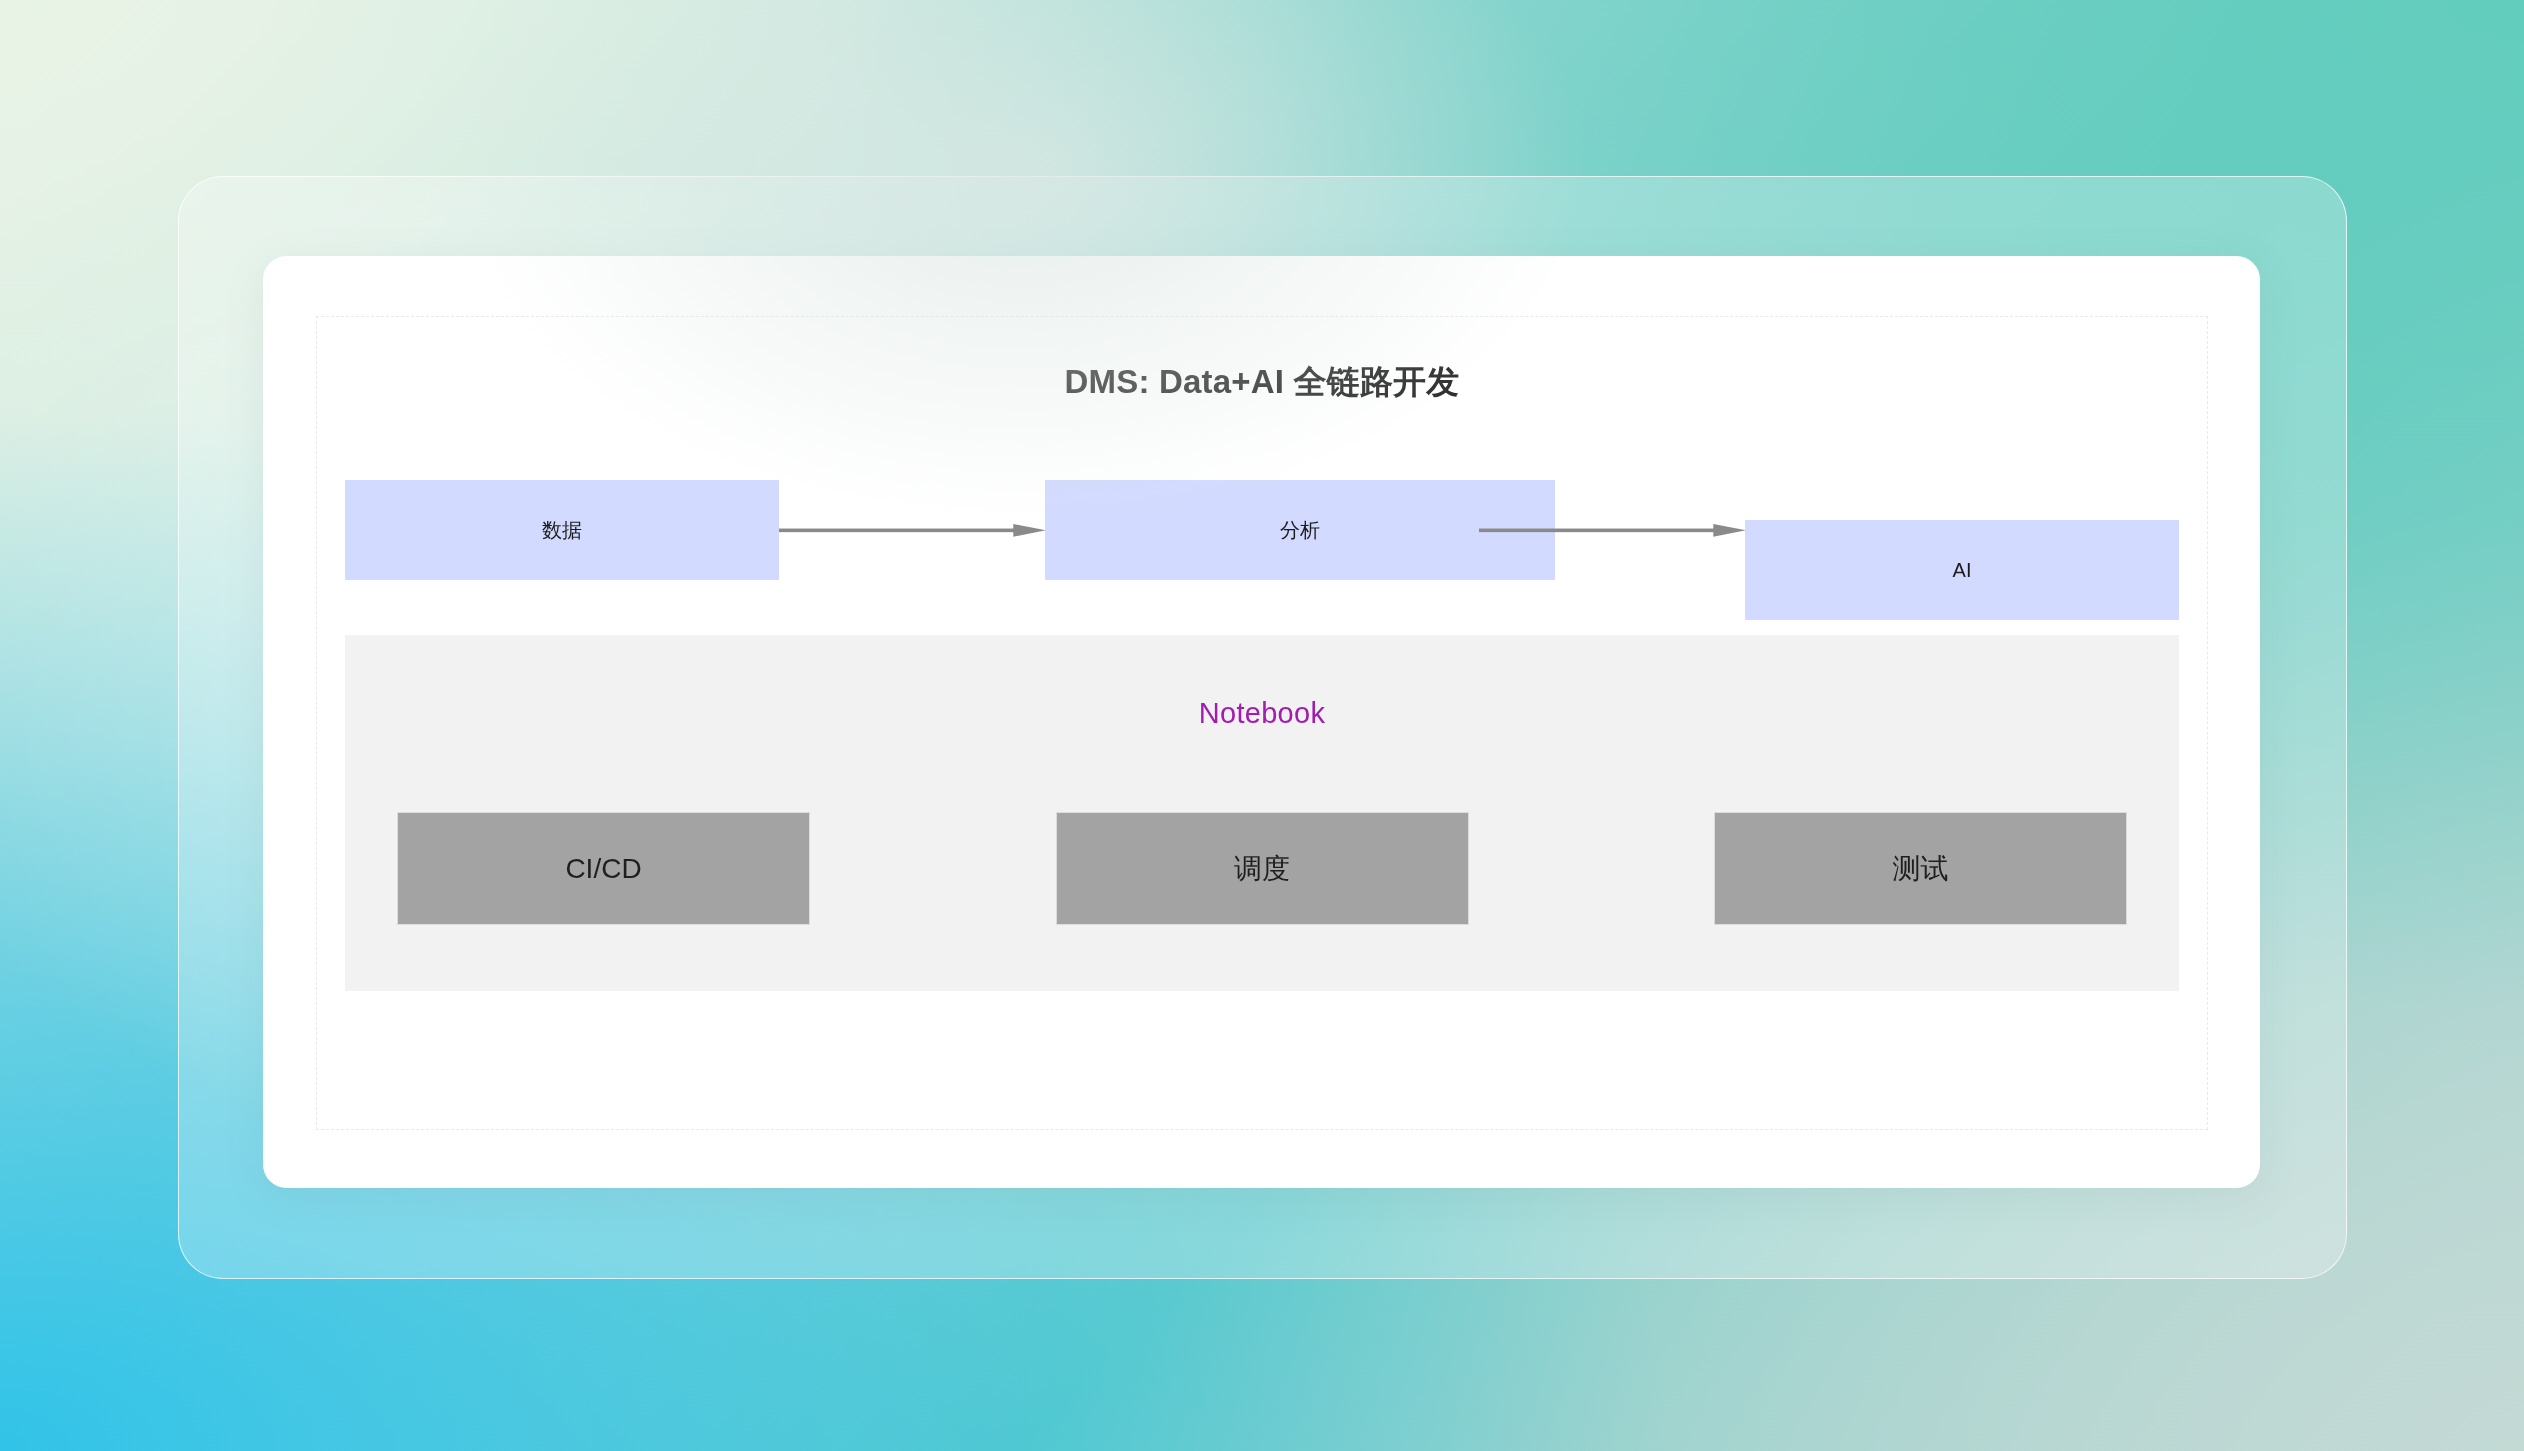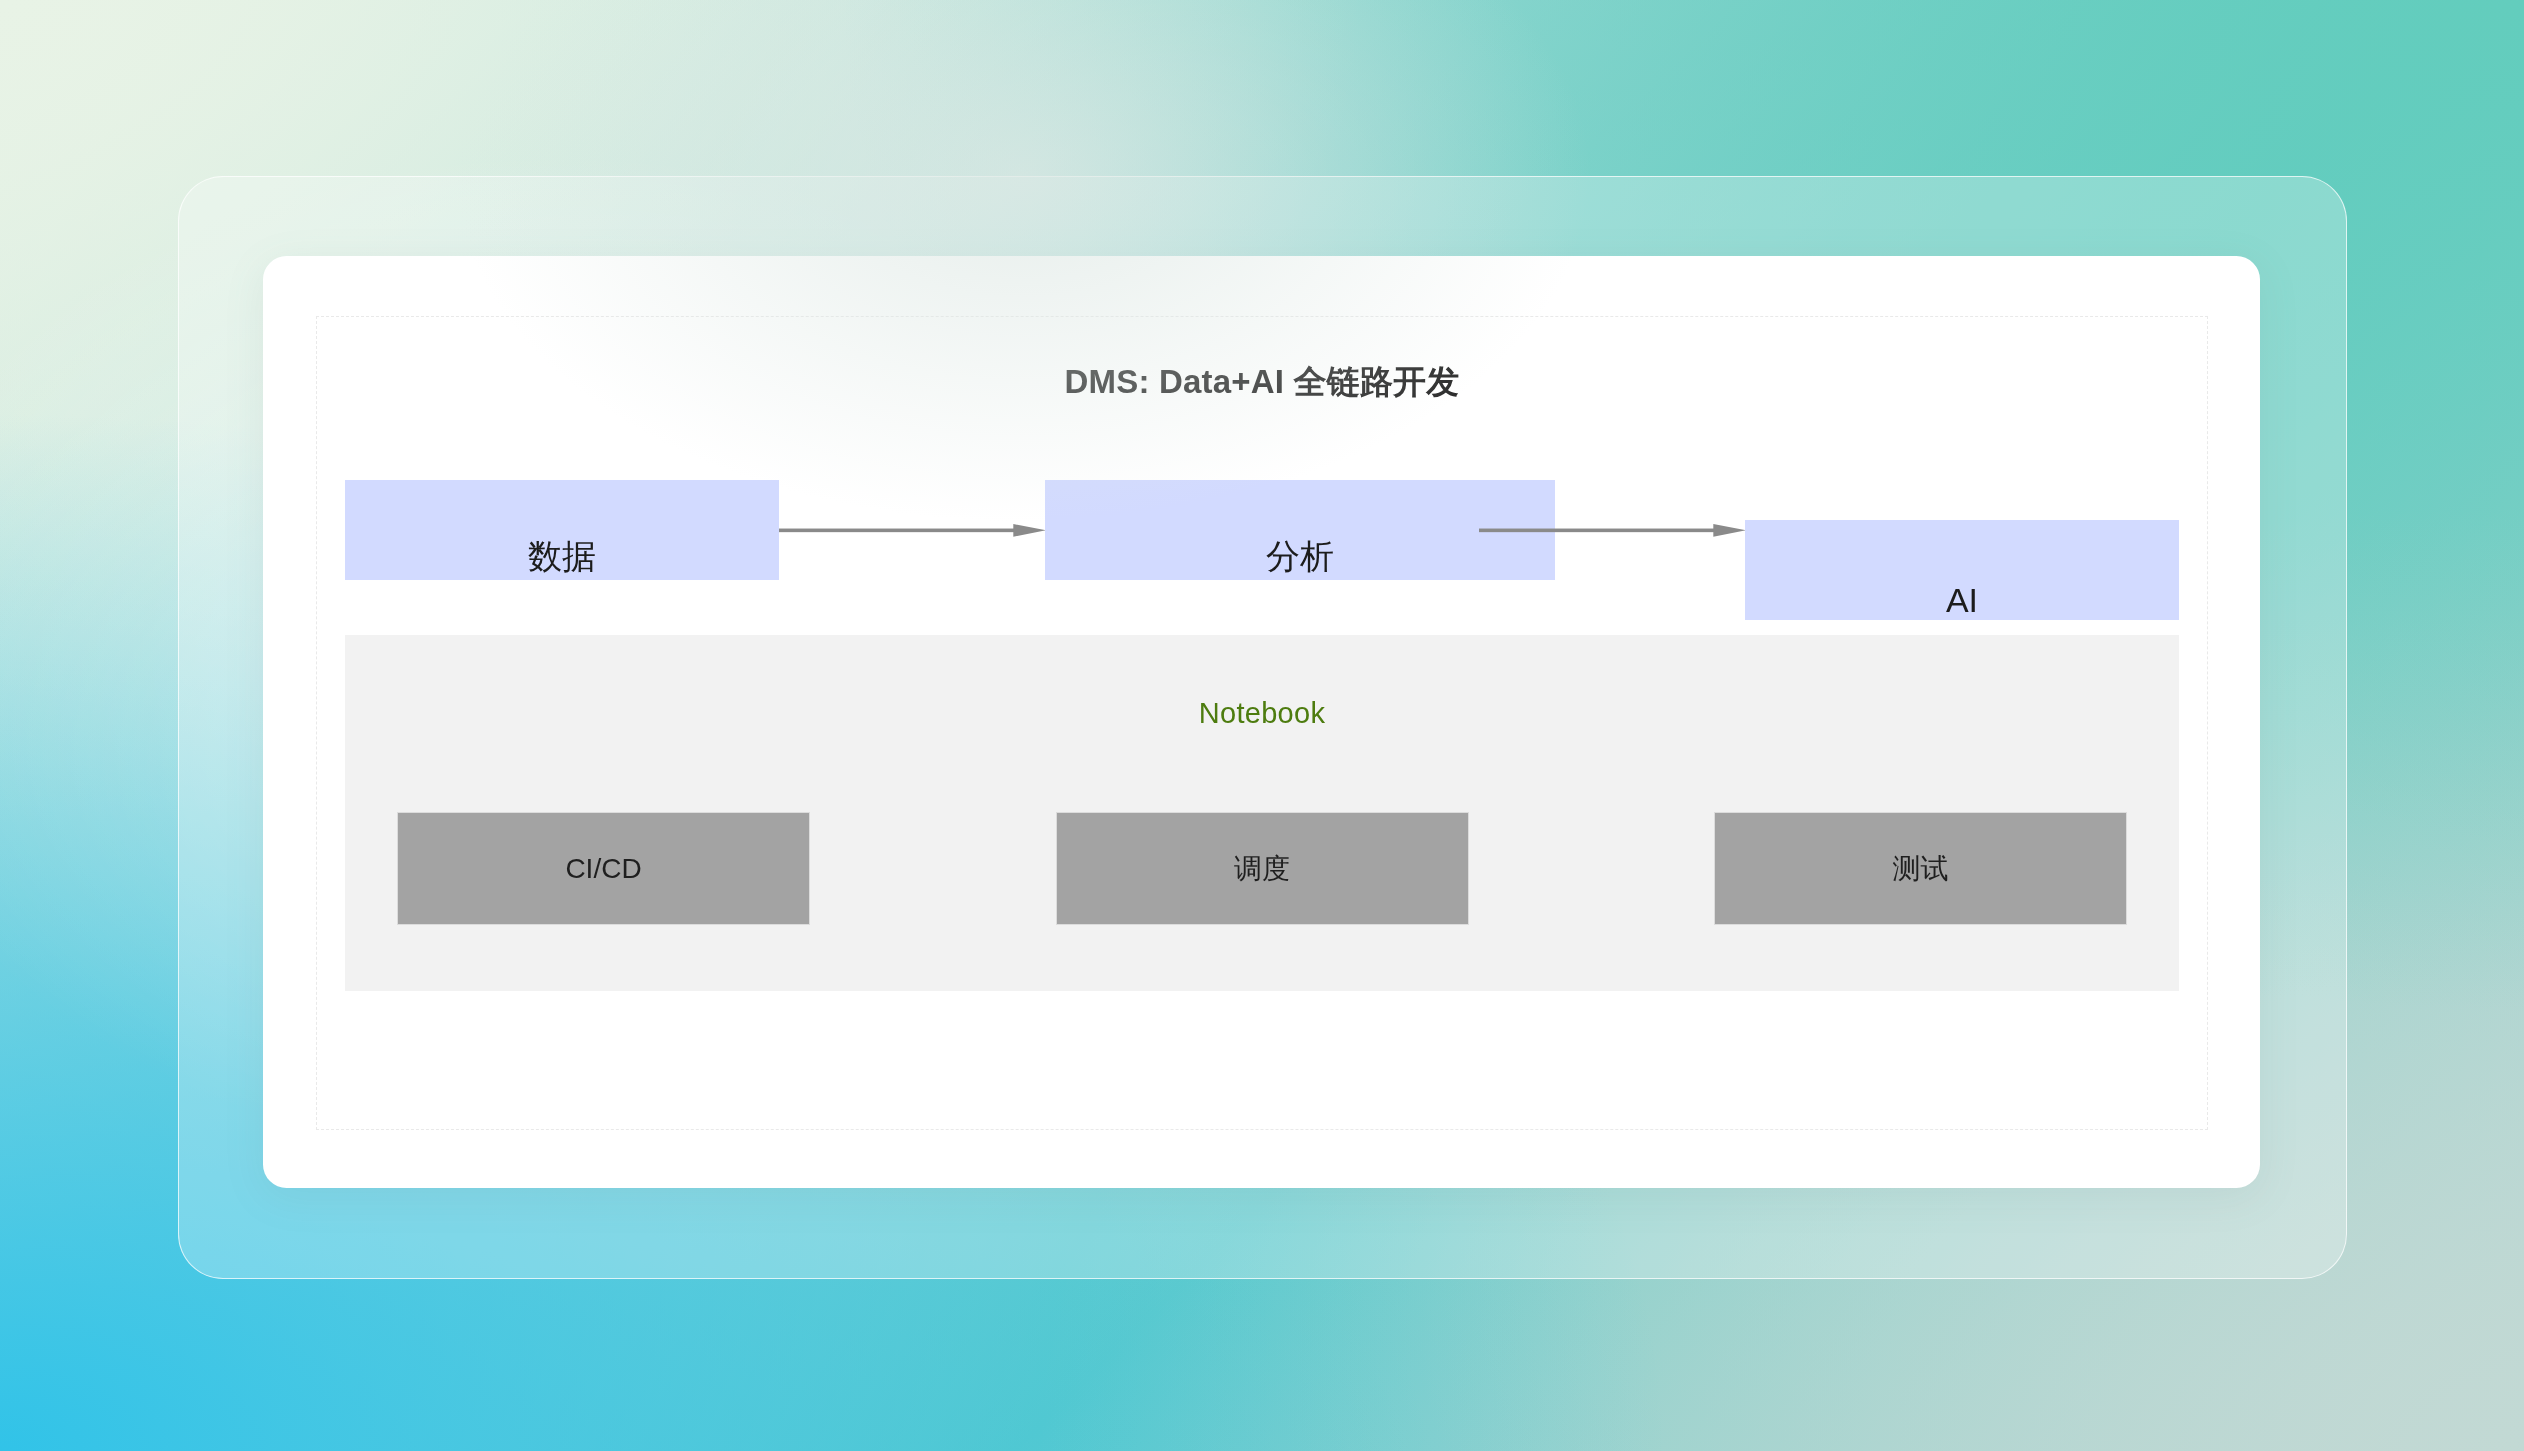--- a/index.html
+++ b/index.html
@@ -107,23 +107,23 @@
     top: 480px;
     width: 1834px;
     height: 100px;
   }
   .flow-node {
     position: absolute;
     top: 0;
     height: 100px;
     background: #d2daff;
     display: flex;
-    align-items: flex-end;
+    align-items: center;
     justify-content: center;
-    font-size: 34px;
+    font-size: 20px;
     color: #1c1c1c;
     box-sizing: border-box;
   }
   .flow-node.n0 { left: 0px;    width: 434px; }
   .flow-node.n1 { left: 700px;  width: 510px; font-family: Liberation Mono, monospace; }
   .flow-node.n2 { left: 1400px; width: 434px; margin-top: 40px; }
 
   .flow-arrow {
     position: absolute;
     top: 44px;
@@ -143,21 +143,21 @@
     height: 356px;
     background: #f2f2f2;
   }
   .notebook-label {
     position: absolute;
     left: 0;
     top: 62px;
     width: 100%;
     text-align: center;
     font-size: 29px;
-    color: #4d7c0f;
+    color: #a21caf;
     letter-spacing: 0.3px;
   }
   .subbox-row {
     position: absolute;
     left: 52px;
     top: 177px;
     width: 1730px;
     height: 113px;
     display: flex;
     justify-content: space-between;

